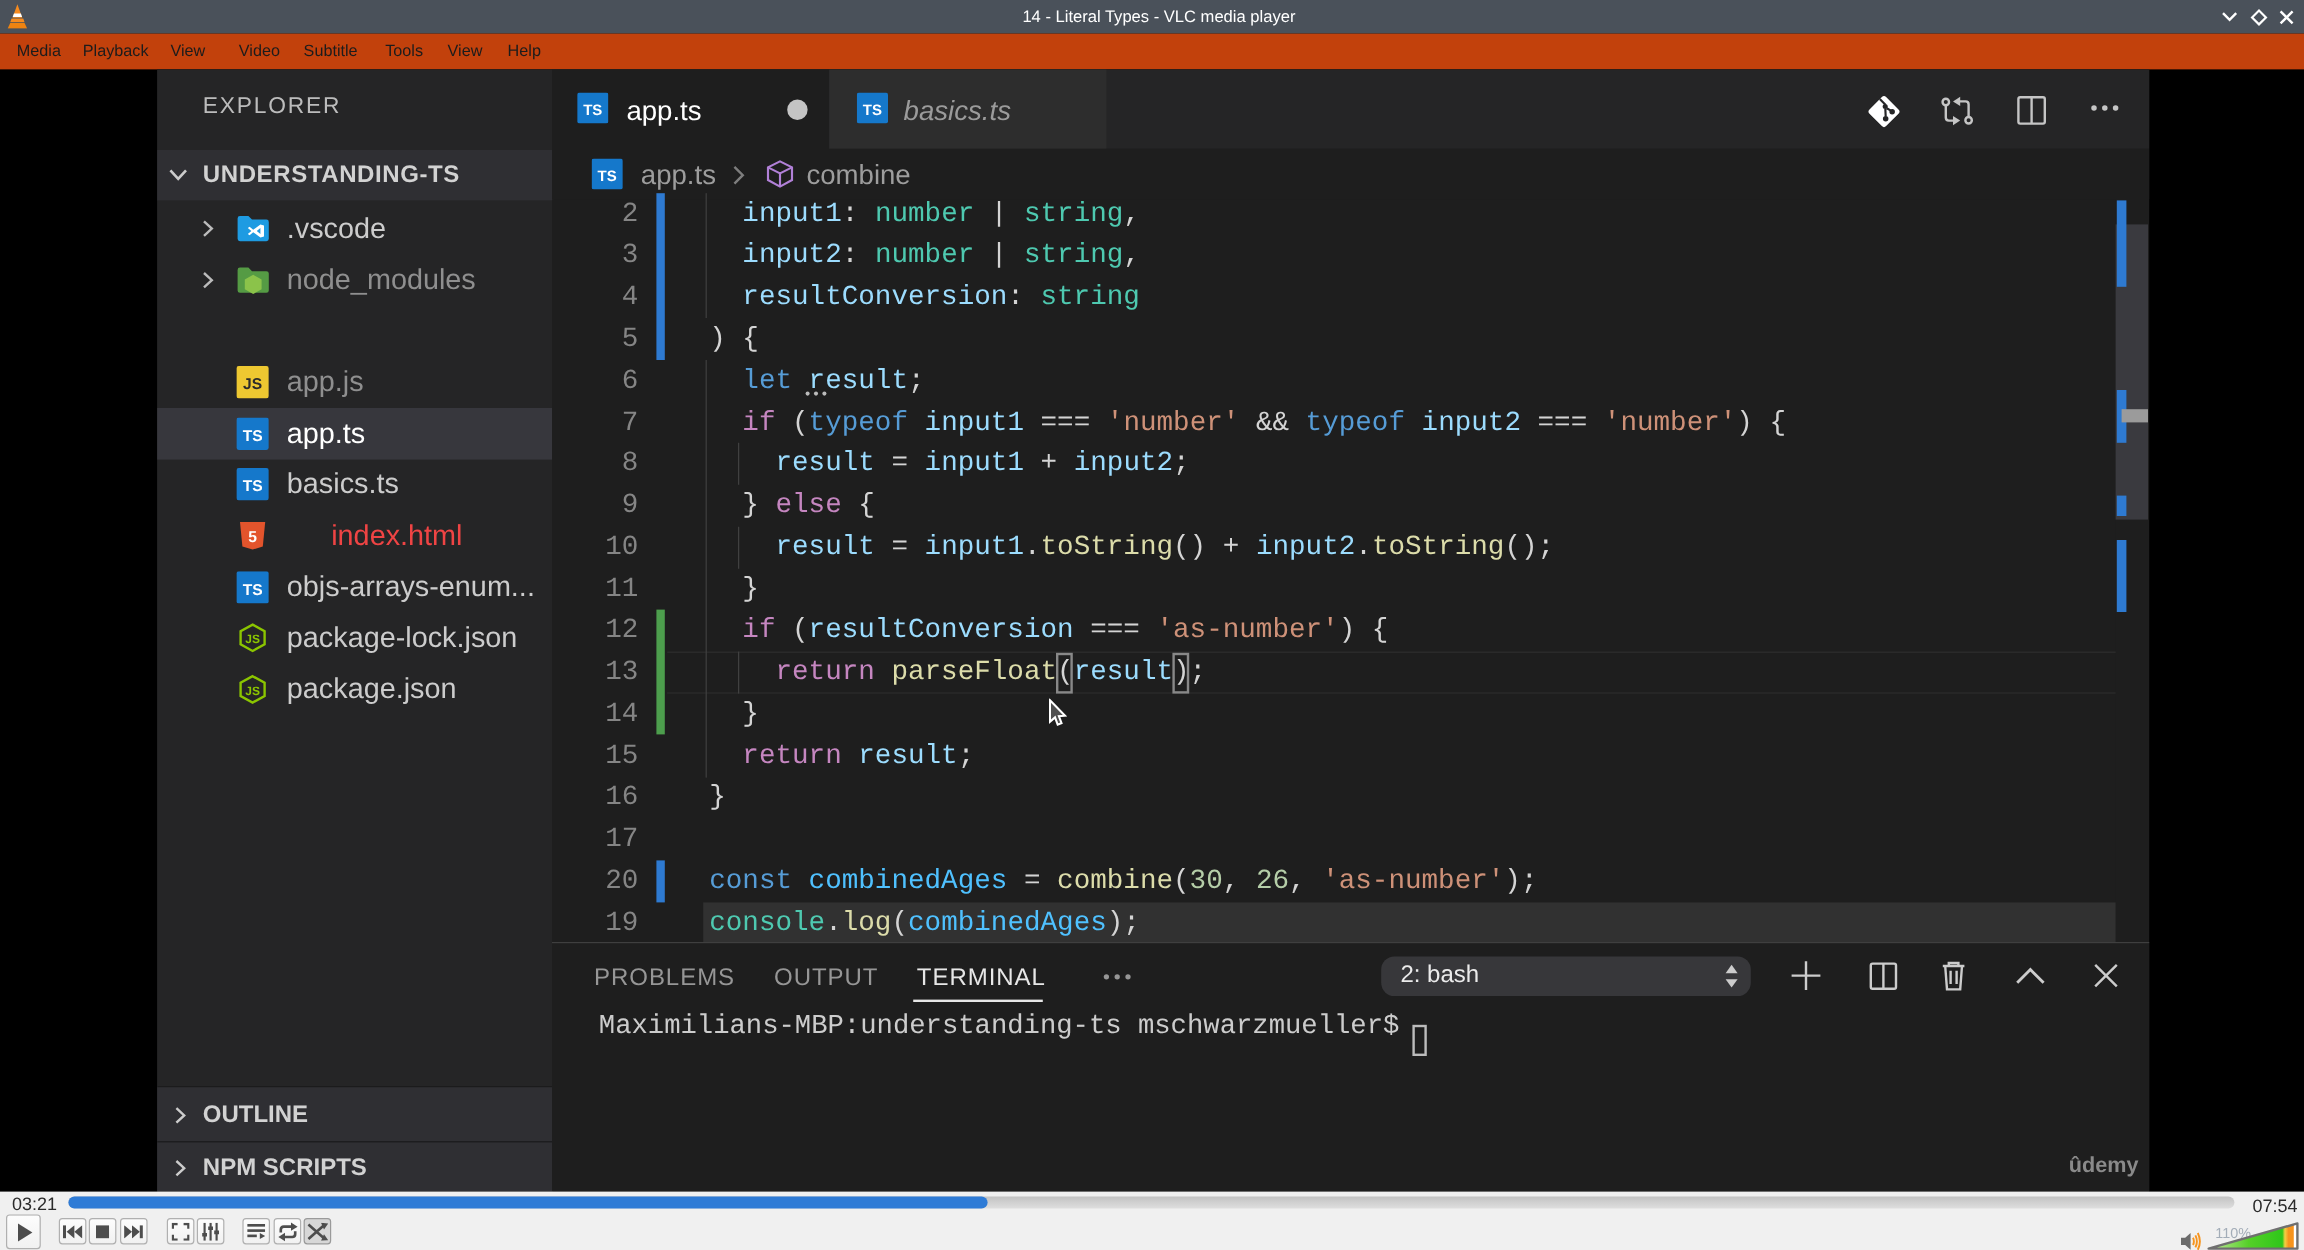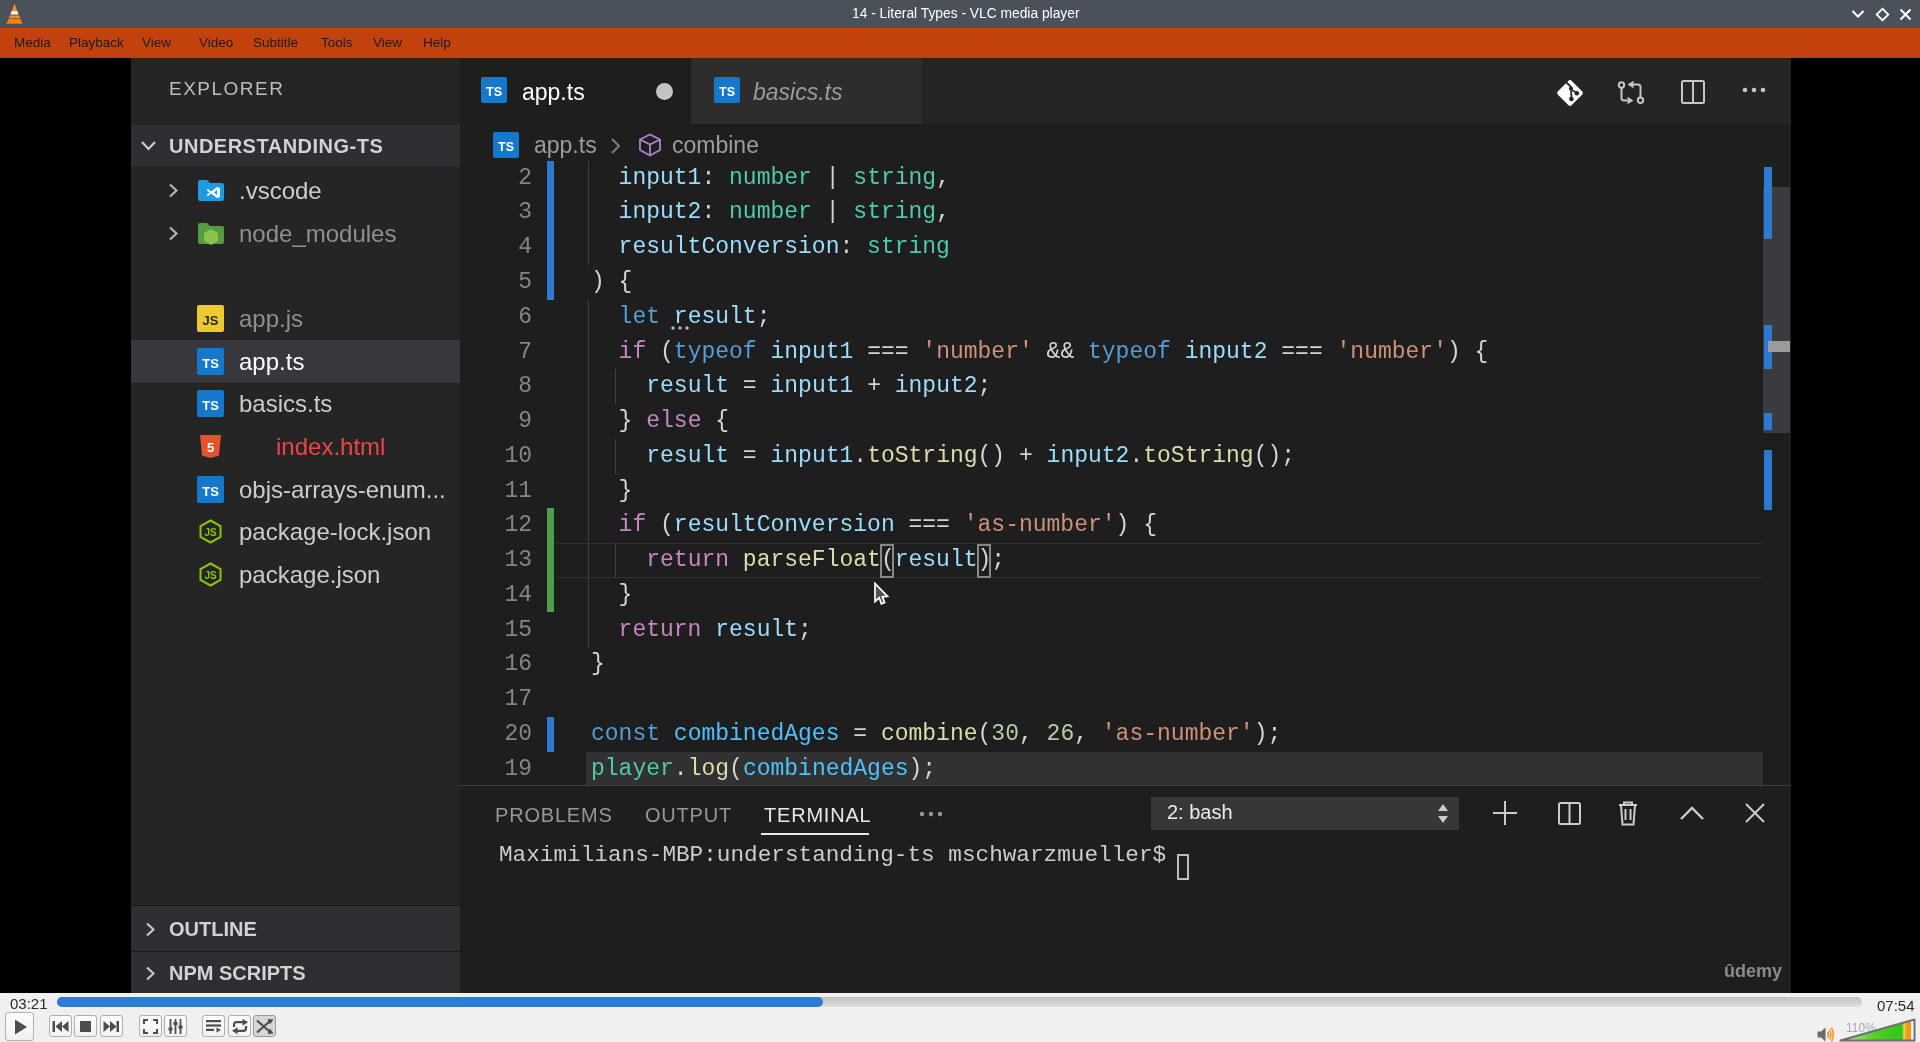--- a/index.html
+++ b/index.html
@@ -247,21 +247,21 @@
   <div class="ln" style="left:329px;top:519.8px;">14</div>
   <div class="cl" style="left:460px;top:519.8px;"><span style="color:#d4d4d4">  </span><span style="color:#d4d4d4">}</span></div>
   <div class="ln" style="left:329px;top:554.6px;">15</div>
   <div class="cl" style="left:460px;top:554.6px;"><span style="color:#d4d4d4">  </span><span style="color:#c586c0">return</span> <span style="color:#9cdcfe">result</span><span style="color:#d4d4d4">;</span></div>
   <div class="ln" style="left:329px;top:589.4px;">16</div>
   <div class="cl" style="left:460px;top:589.4px;"><span style="color:#d4d4d4">}</span></div>
   <div class="ln" style="left:329px;top:624.2px;">17</div>
   <div class="ln" style="left:329px;top:658.9px;">20</div>
   <div class="cl" style="left:460px;top:658.9px;"><span style="color:#569cd6">const</span> <span style="color:#4fc1ff">combinedAges</span> <span style="color:#d4d4d4">=</span> <span style="color:#dcdcaa">combine</span><span style="color:#d4d4d4">(</span><span style="color:#b5cea8">30</span><span style="color:#d4d4d4">,</span> <span style="color:#b5cea8">26</span><span style="color:#d4d4d4">,</span> <span style="color:#ce9178">'as-number'</span><span style="color:#d4d4d4">);</span></div>
   <div class="ln" style="left:329px;top:693.7px;">19</div>
-  <div class="cl" style="left:460px;top:693.7px;"><span style="color:#4ec9b0">player</span><span style="color:#d4d4d4">.</span><span style="color:#dcdcaa">log</span><span style="color:#d4d4d4">(</span><span style="color:#4fc1ff">combinedAges</span><span style="color:#d4d4d4">);</span></div>
+  <div class="cl" style="left:460px;top:693.7px;"><span style="color:#4ec9b0">console</span><span style="color:#d4d4d4">.</span><span style="color:#dcdcaa">log</span><span style="color:#d4d4d4">(</span><span style="color:#4fc1ff">combinedAges</span><span style="color:#d4d4d4">);</span></div>
   <svg class="abs" style="left:539px;top:266px" width="22" height="8" viewBox="0 0 22 8" fill="#bbbbbb">
         <circle cx="3" cy="4" r="1.7"></circle>
         <circle cx="10" cy="4" r="1.7"></circle>
         <circle cx="17" cy="4" r="1.7"></circle>
       </svg>
   <div class="abs" style="left:1632px;top:129px;width:27px;height:246px;background:#3a3a3f;"></div>
   <div class="abs" style="left:1633px;top:109px;width:8px;height:72px;background:#2e7ad1;"></div>
   <div class="abs" style="left:1633px;top:267px;width:8px;height:44px;background:#2e7ad1;"></div>
   <div class="abs" style="left:1633px;top:355px;width:8px;height:17px;background:#2e7ad1;"></div>
   <div class="abs" style="left:1633px;top:392px;width:8px;height:60px;background:#2e7ad1;"></div>
@@ -273,21 +273,21 @@
   <div class="abs" style="left:329px;top:727px;width:1331px;height:208px;background:#1e1e1e;border-top:1px solid #3f3f3f;">
     <span class="ptab" style="left:35px;top:18px;">PROBLEMS</span>
     <span class="ptab" style="left:185px;top:18px;">OUTPUT</span>
     <span class="ptab" style="left:304px;top:18px;color:#e7e7e7;">TERMINAL</span>
     <div class="abs" style="left:301px;top:47px;width:108px;height:2px;background:#e7e7e7;"></div>
     <svg class="abs" style="left:458px;top:24px" width="26" height="8" viewBox="0 0 26 8" fill="#969696">
           <circle cx="4" cy="4" r="2.2"></circle>
           <circle cx="13" cy="4" r="2.2"></circle>
           <circle cx="22" cy="4" r="2.2"></circle>
         </svg>
-    <div class="abs" style="left:691px;top:11px;width:308px;height:33px;background:#37373a;border-radius:1px;">
+    <div class="abs" style="left:691px;top:11px;width:308px;height:33px;background:#37373a;border-radius:11px;">
       <span class="abs" style="left:16px;top:4px;font-size:20px;color:#ebebeb;">2: bash</span>
       <svg class="abs" style="left:285px;top:6px" width="14" height="21" viewBox="0 0 14 21" fill="#cccccc">
         <polygon points="7,1 12,8 2,8"></polygon>
             <polygon points="7,20 12,13 2,13"></polygon>
       </svg>
     </div>
     <svg class="abs" style="left:1031px;top:13px" width="28" height="28" viewBox="0 0 28 28" stroke="#cccccc" stroke-width="2">
           <line x1="14" y1="2" x2="14" y2="26"></line>
           <line x1="2" y1="14" x2="26" y2="14"></line>
         </svg>

